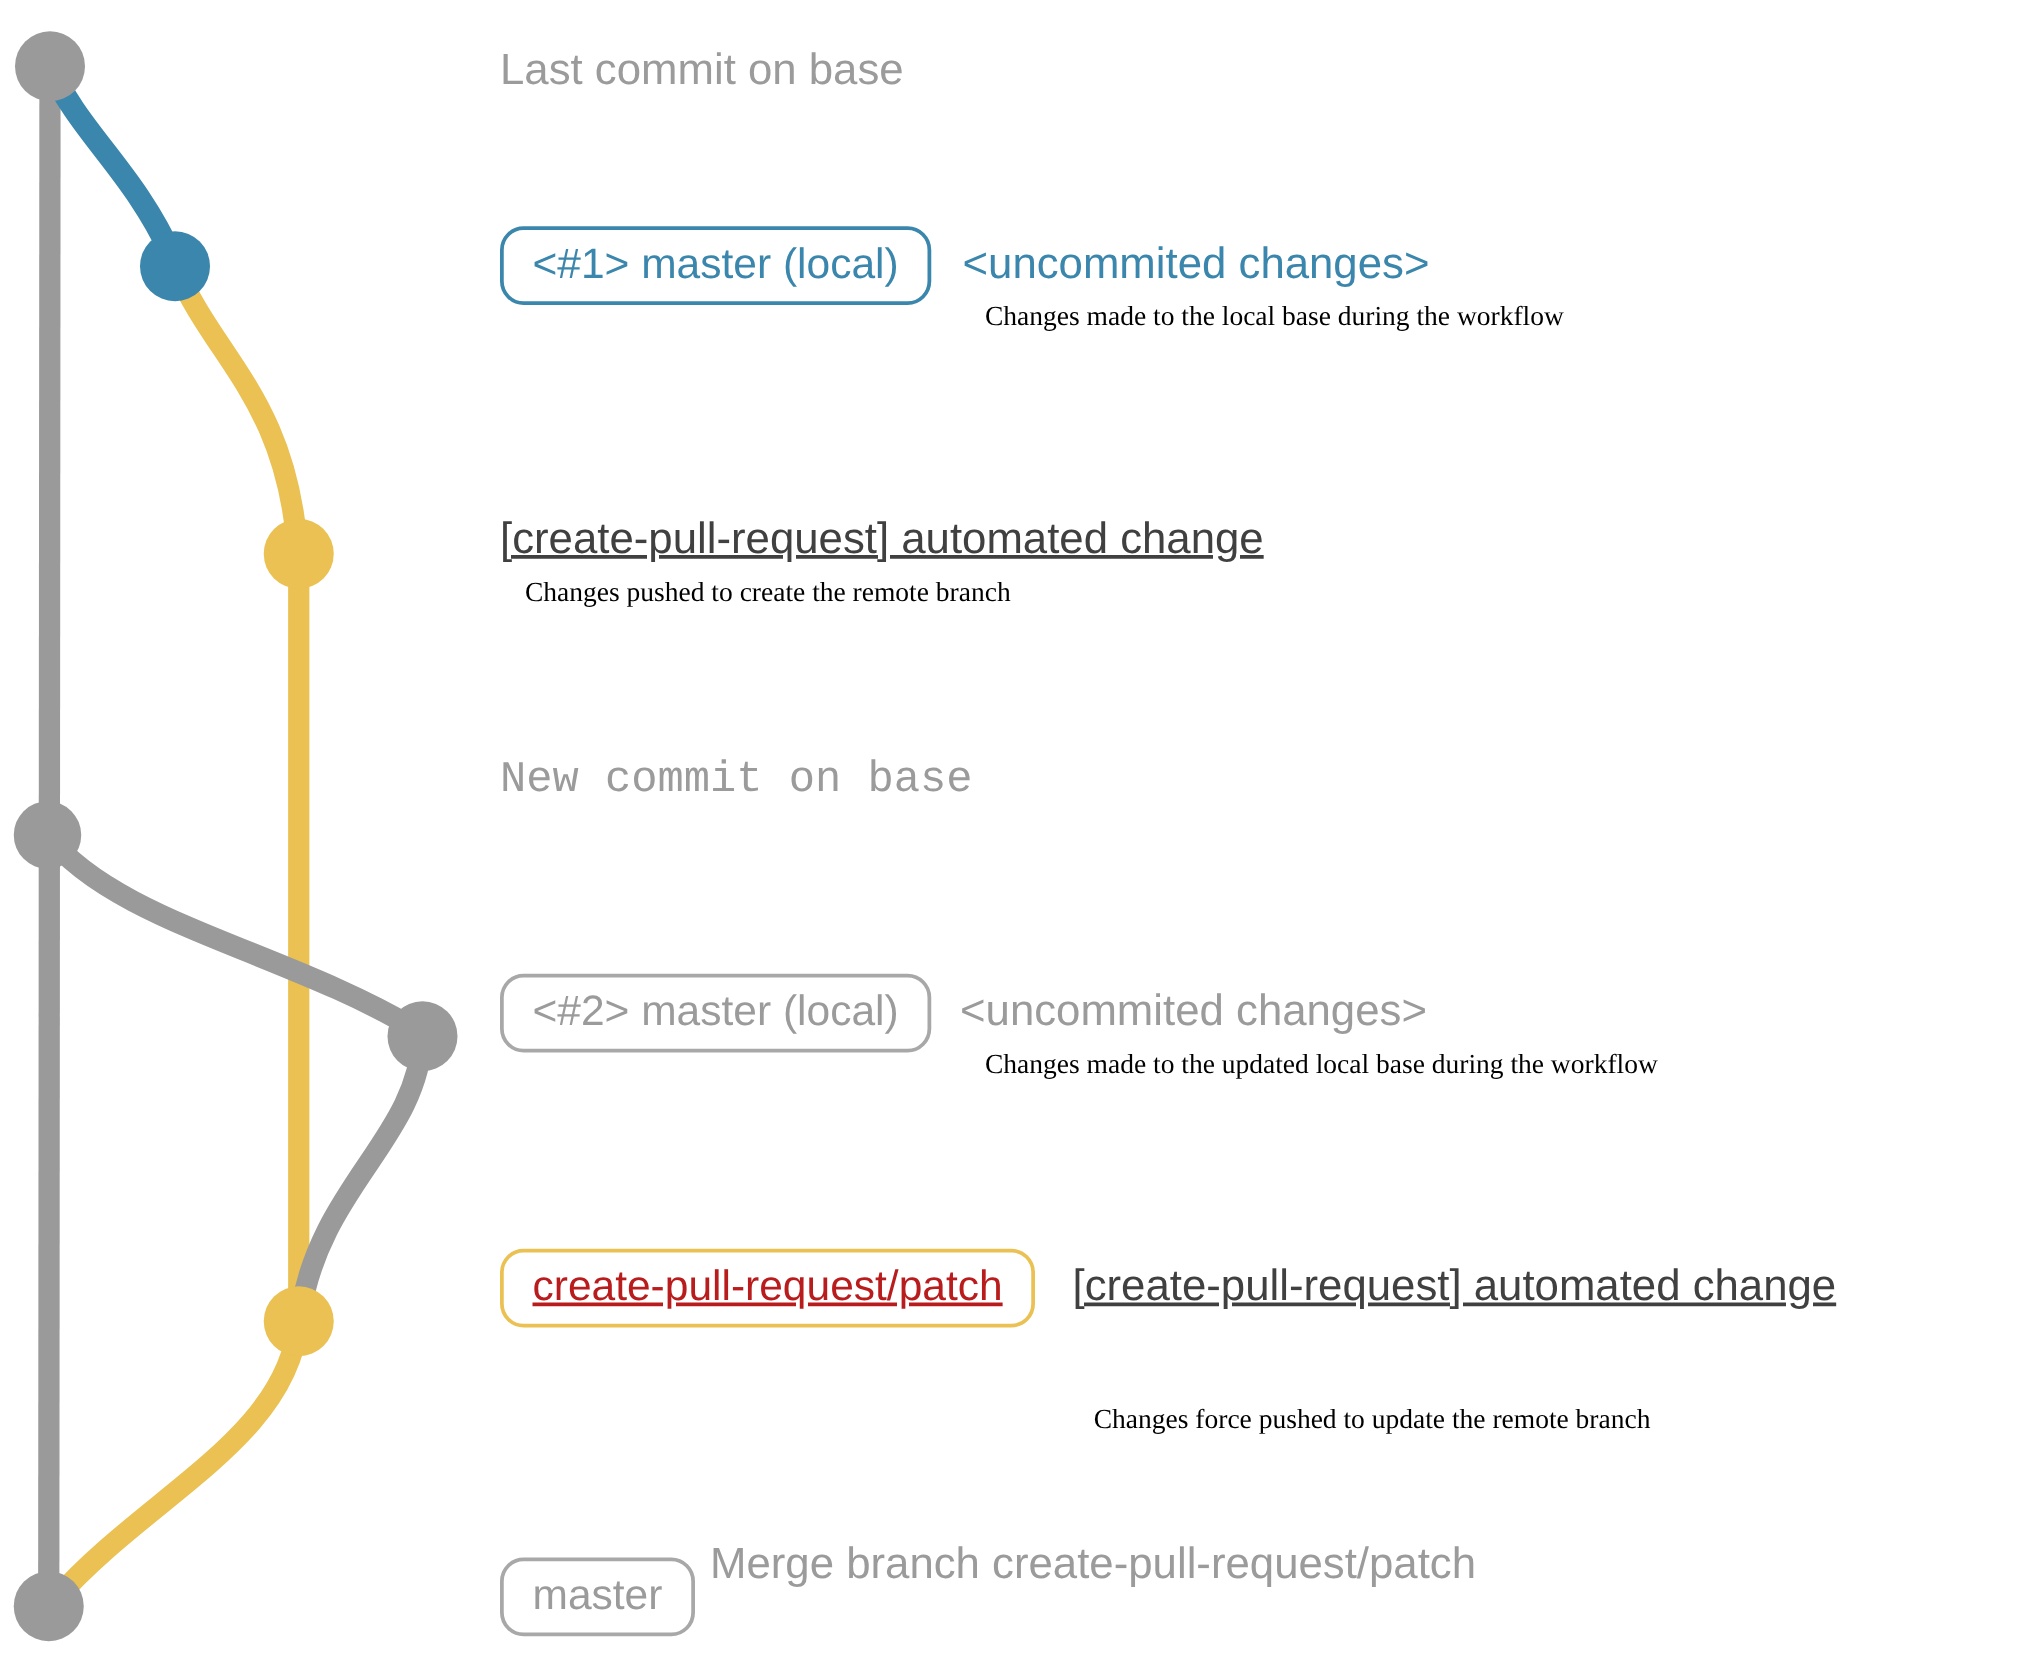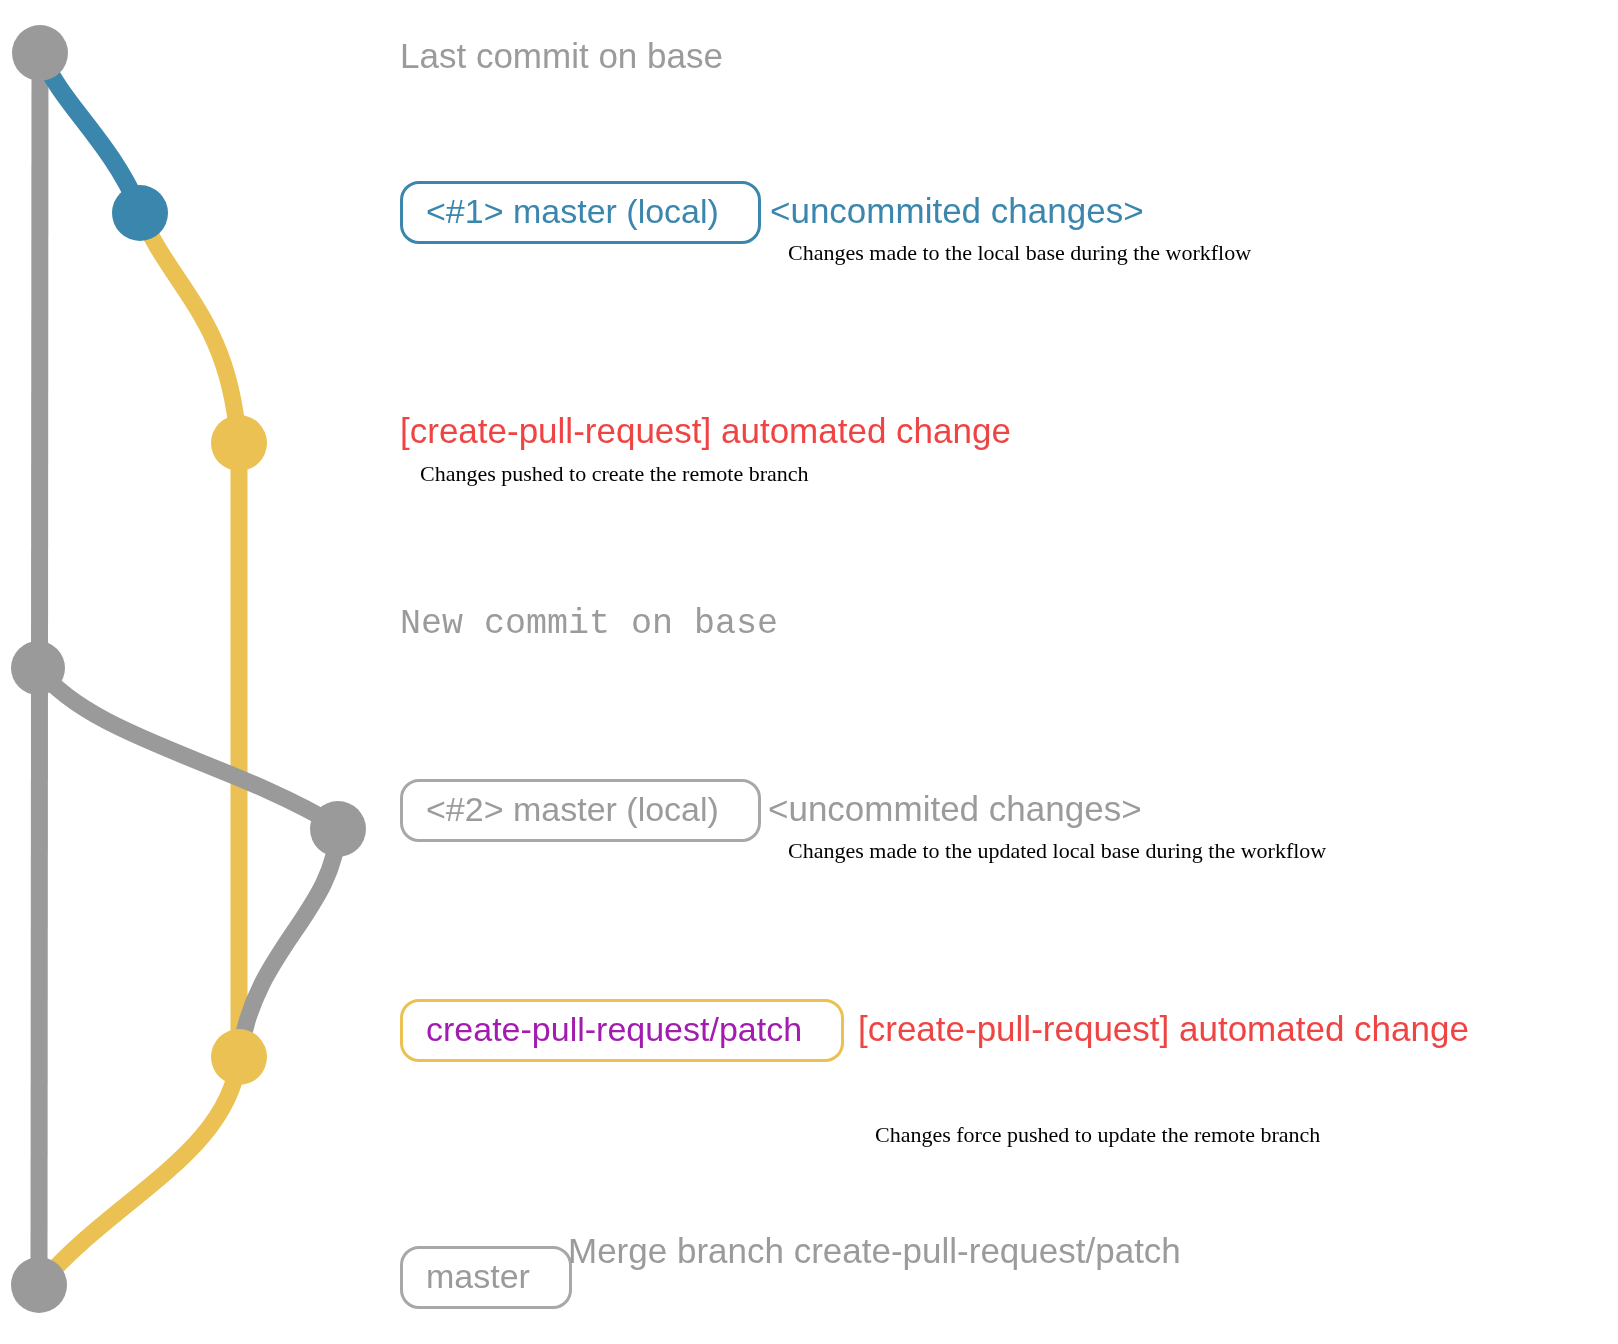--- a/index.html
+++ b/index.html
@@ -9,33 +9,33 @@
     height: 1344px;
     background: #ffffff;
     overflow: hidden;
     font-family: "Liberation Sans", sans-serif;
   }
   .abs { position: absolute; white-space: nowrap; }
   .sans { font-family: "Liberation Sans", sans-serif; font-size: 35px; line-height: 1.15; }
   .serif { font-family: "Liberation Serif", serif; font-size: 22px; color: #000000; line-height: 1.15; }
   .c-gray   { color: #9b9b9b; }
   .c-blue   { color: #3a86ac; }
-  .c-yellow { color: #ef4444; }
+  .c-yellow { color: #404040; text-decoration: underline; }
   .badge {
     display: inline-block;
     border: 3px solid;
     border-radius: 19px;
-    padding: 7px 39px 9px 23px;
+    padding: 7px 23px 9px 23px;
     font-size: 34px;
     line-height: 1.2;
     background: #ffffff;
   }
   .badge.b-blue   { border-color: #3a86ac; color: #3a86ac; }
   .badge.b-gray   { border-color: #a8a8a8; color: #9b9b9b; }
-  .badge.b-yellow { border-color: #eac152; color: #a21caf; }
+  .badge.b-yellow { border-color: #eac152; color: #b91c1c; text-decoration: underline; }
   svg.graph { position: absolute; left: 0; top: 0; }
 </style>
 </head>
 <body>
 
 <div class="stage">
 
   <svg class="graph" width="1618" height="1344" viewBox="0 0 1618 1344">
 
     <path d="M 40 53 L 39 1285" stroke="#9a9a9a" stroke-width="17" fill="none"></path>

